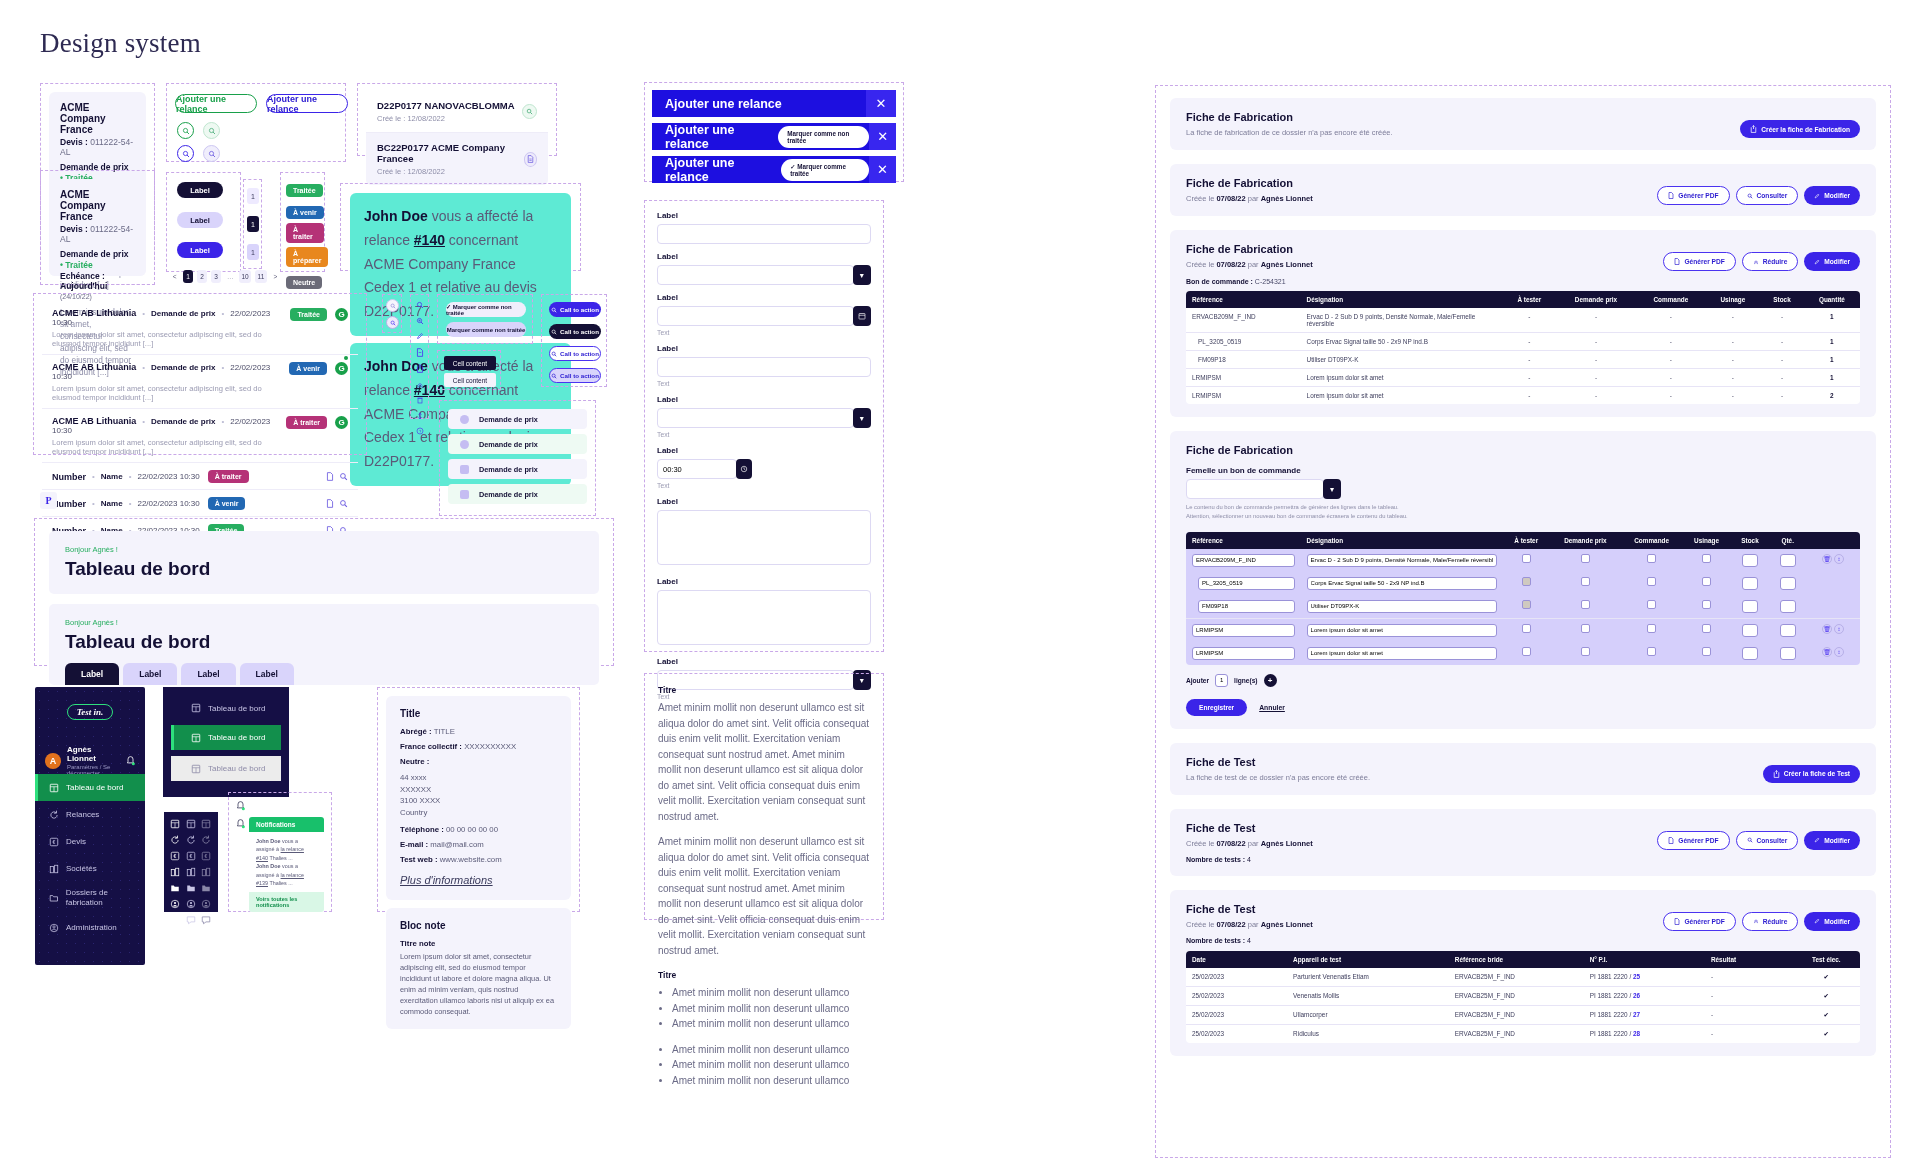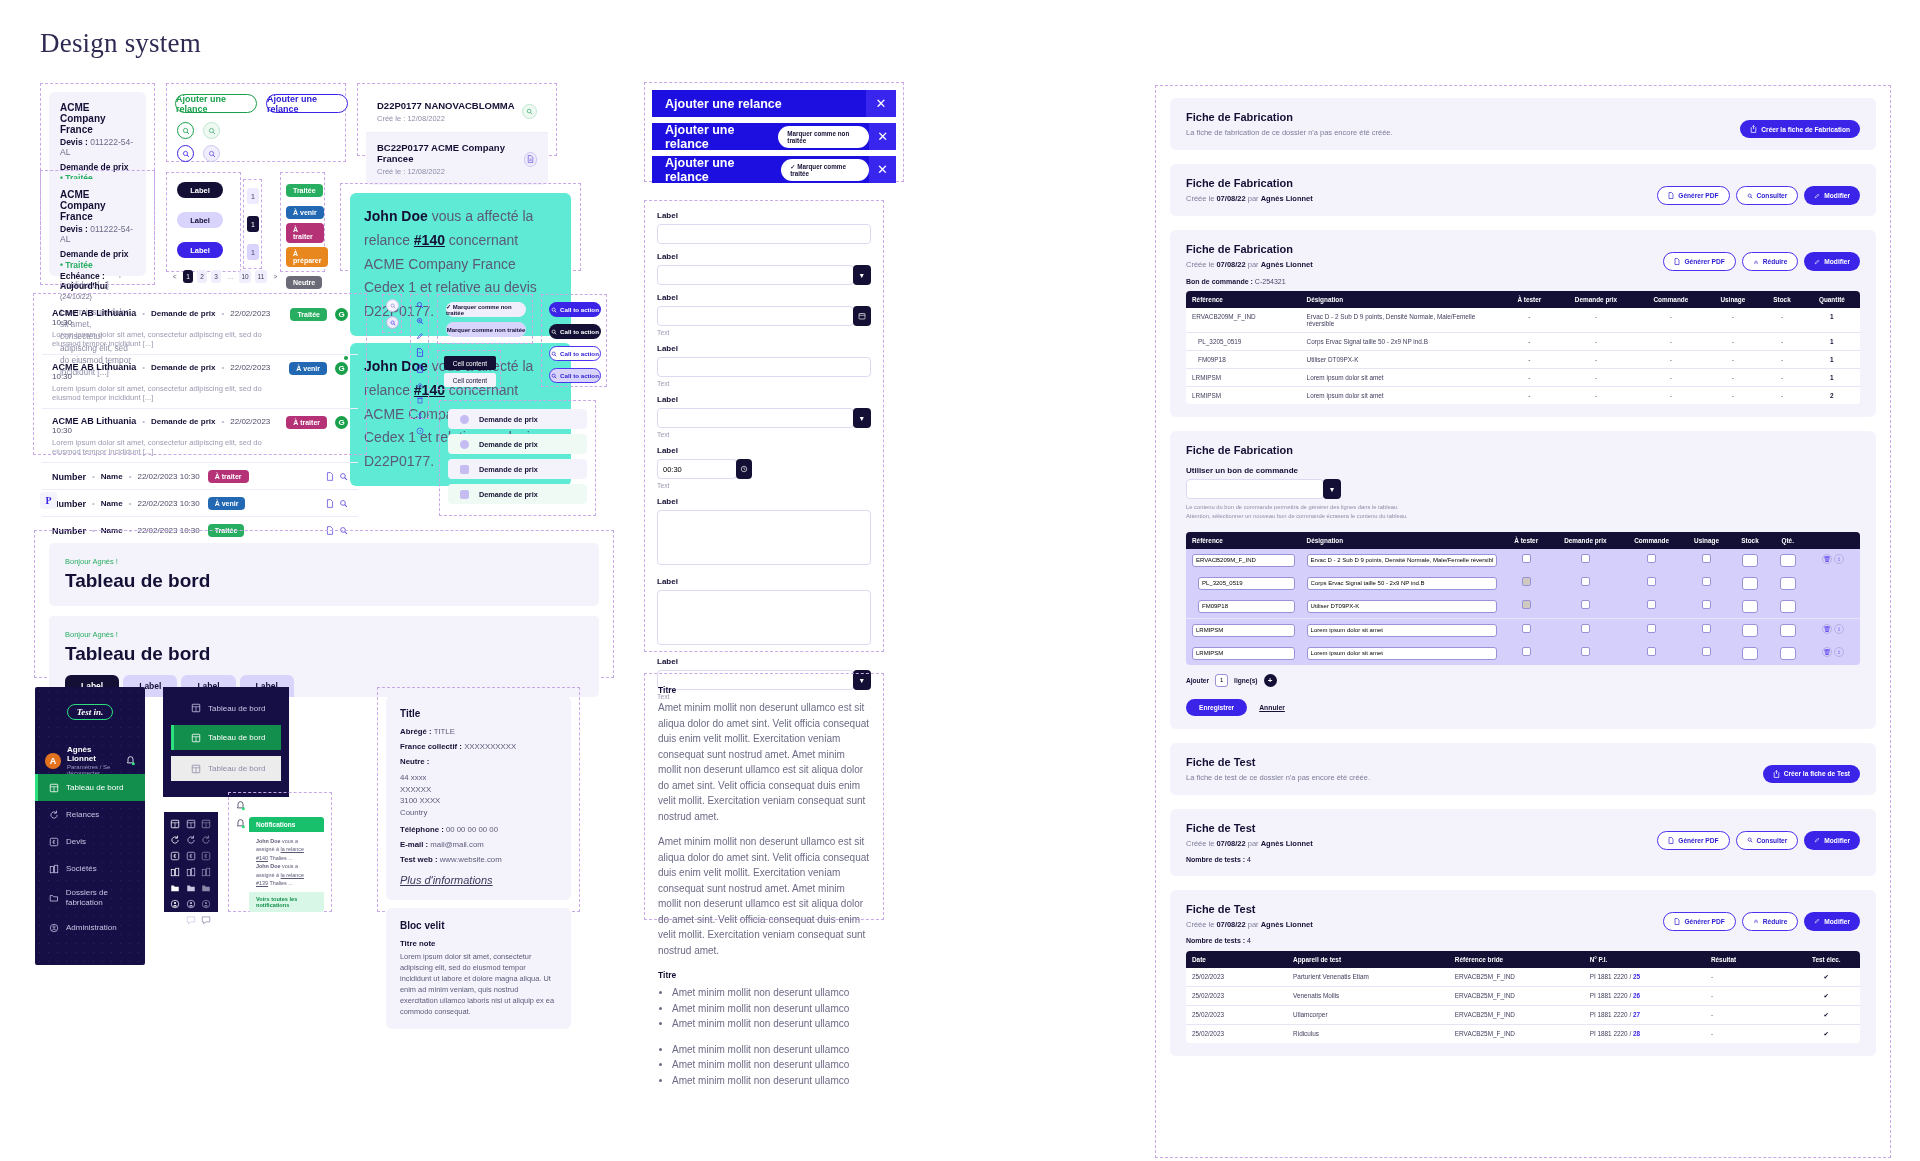--- a/index.html
+++ b/index.html
@@ -572,21 +572,21 @@
     <li>Amet minim mollit non deserunt ullamco</li>
     <li>Amet minim mollit non deserunt ullamco</li>
   </ul>
   <ul class="txt-blk" style="margin:0;padding-left:14px;">
     <li>Amet minim mollit non deserunt ullamco</li>
     <li>Amet minim mollit non deserunt ullamco</li>
     <li>Amet minim mollit non deserunt ullamco</li>
   </ul>
 </div>
 
-<div class="abs dash" style="left:34px;top:530px;width:580px;height:148px;padding:12px 14px;">
+<div class="abs dash" style="left:34px;top:518px;width:580px;height:148px;padding:12px 14px;">
   <div class="dash-head" style="margin-bottom:10px;">
     <div class="dh-hello">Bonjour Agnès !</div>
     <div class="dh-title">Tableau de bord</div>
   </div>
   <div class="dash-head" style="padding-bottom:0;">
     <div class="dh-hello">Bonjour Agnès !</div>
     <div class="dh-title" style="margin-bottom:10px;">Tableau de bord</div>
     <div style="display:flex;gap:4px;">
       <span class="tab tab-on">Label</span>
       <span class="tab tab-off">Label</span>
@@ -810,21 +810,21 @@
       <div>XXXXXX</div>
       <div>3100 XXXX</div>
       <div>Country</div>
     </div>
     <div class="ic-l"><b>Téléphone :</b> <span>00 00 00 00 00</span></div>
     <div class="ic-l"><b>E-mail :</b> <span>mail@mail.com</span></div>
     <div class="ic-l"><b>Test web :</b> <span>www.website.com</span></div>
     <a class="ic-link">Plus d'informations</a>
   </div>
   <div class="info-card">
-    <div class="ic-h">Bloc velit</div>
+    <div class="ic-h">Bloc note</div>
     <div style="font-size:7.8px;font-weight:bold;margin-bottom:3px;">Titre note</div>
     <div style="font-size:7.4px;color:#5a5a78;line-height:1.5;">Lorem ipsum dolor sit amet, consectetur adipiscing elit, sed do eiusmod tempor incididunt ut labore et dolore magna aliqua. Ut enim ad minim veniam, quis nostrud exercitation ullamco laboris nisi ut aliquip ex ea commodo consequat.</div>
   </div>
 </div>
 
 <div class="abs dash" style="left:1155px;top:85px;width:736px;height:1073px;padding:12px 14px;">
 
   <div class="fp" style="margin-bottom:14px;">
     <div class="fp-h">Fiche de Fabrication</div>
     <div class="fp-s">La fiche de fabrication de ce dossier n'a pas encore été créée.</div>
@@ -963,21 +963,21 @@
           <td style="text-align:center;">-</td>
           <td style="text-align:center;">-</td>
           <td style="text-align:center;font-weight:bold;color:#141035;">2</td>
         </tr>
       </tbody>
     </table>
   </div>
 
   <div class="fp" style="margin-bottom:14px;">
     <div class="fp-h" style="margin-bottom:10px;">Fiche de Fabrication</div>
-    <label class="f-label">Utiliser un bon de commande</label>
+    <label class="f-label">Femelle un bon de commande</label>
     <div class="f-wrap" style="width:155px;">
       <input class="f-input" readonly="" style="">
       <div class="f-addon">▾</div>
     </div>
     <div style="font-size:5.8px;color:#8d8da8;margin-top:4px;line-height:1.6;">
       <div>Le contenu du bon de commande permettra de générer des lignes dans le tableau.</div>
       <div>Attention, sélectionner un nouveau bon de commande écrasera le contenu du tableau.</div>
     </div>
 
     <table class="dt" style="margin-top:10px;background:#d5cffb;border-radius:4px;overflow:hidden;">

